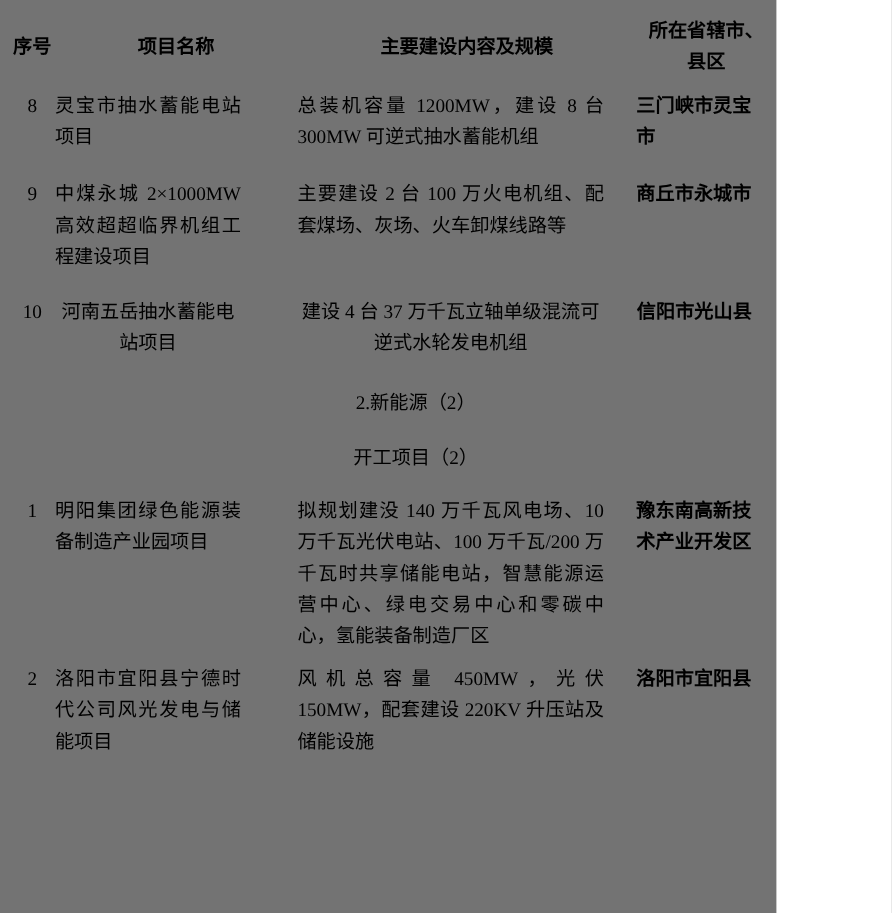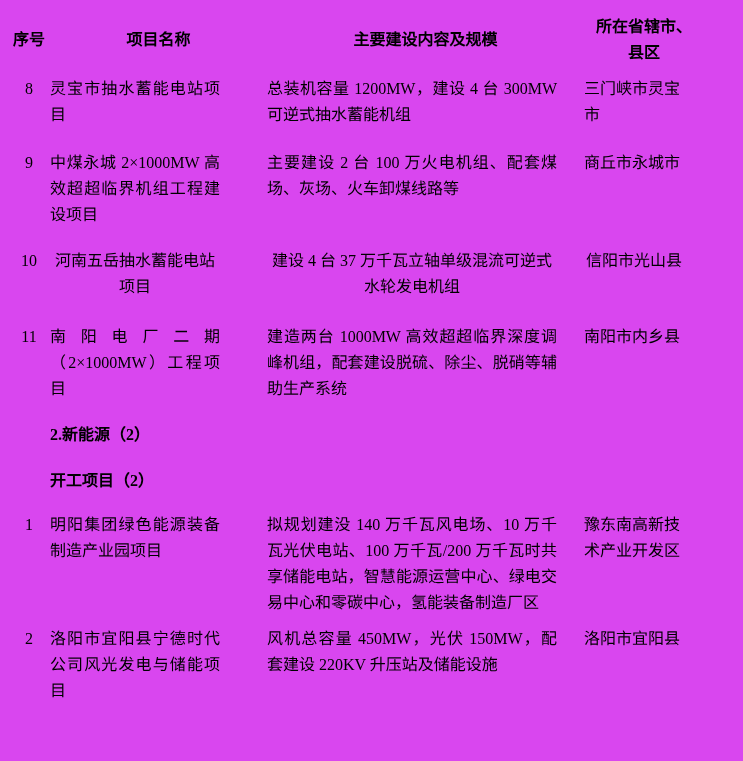--- a/index.html
+++ b/index.html
@@ -4,23 +4,23 @@
 <style>
   html, body {
     margin: 0;
     padding: 0;
     background: #ffffff;
     color: #000000;
     font-family: "Liberation Serif", "DejaVu Serif", serif;
   }
   .page {
     position: relative;
-    width: 743px;
+    width: 647px;
     height: 761px;
-    background: #d946ef;
+    background: #737373;
     overflow: hidden;
   }
   table.projects {
     border-collapse: collapse;
     table-layout: fixed;
     margin: 14px 0 0 8px;
     font-size: 16px;
     line-height: 26px;
   }
   col.c-no       { width: 42px;  }
@@ -46,36 +46,36 @@
   thead th.loc-h {
     vertical-align: top;
     text-align: center;
     width: 120px;
   }
   thead th.loc-h .loc-h-inner { display: inline-block; width: 100px; text-align: center; }
 
   td.no   { text-align: center; }
   td.name { padding-right: 47px; text-align: justify; margin-left: 16px; }
   td.content { padding-right: 27px; text-align: justify; }
-  td.loc  { padding-right: 20px; }
+  td.loc  { padding-right: 20px; font-weight: bold; }
 
   
   tr.r8  td { padding-bottom: 22px; }
   tr.r9  td { padding-bottom: 20px; }
   tr.r10 td { padding-bottom: 24px; text-align: center; }
   tr.r11 td { padding-bottom: 20px; }
   tr.r12 td { padding-bottom: 22px; }
   tr.s1  td { padding-bottom: 20px; }
   tr.s2  td { padding-bottom: 18px; }
   tr.n1  td { padding-bottom: 10px; }
   tr.n2  td { padding-bottom: 0; }
 
   tr.section-row td.section-cell {
-    font-weight: bold;
-    text-align: left;
+    font-weight: normal;
+    text-align: center;
   }
 </style>
 </head>
 <body>
 
 <div class="page">
   <table class="projects">
     <colgroup>
       <col class="c-no">
       <col class="c-name">
@@ -87,40 +87,34 @@
         <th>序号</th>
         <th>项目名称</th>
         <th>主要建设内容及规模</th>
         <th class="loc-h"><span class="loc-h-inner">所在省辖市、县区</span></th>
       </tr>
     </thead>
     <tbody>
       <tr class="r8">
         <td class="no">8</td>
         <td class="name">灵宝市抽水蓄能电站项目</td>
-        <td class="content">总装机容量 1200MW，建设 4 台 300MW 可逆式抽水蓄能机组</td>
+        <td class="content">总装机容量 1200MW，建设 8 台 300MW 可逆式抽水蓄能机组</td>
         <td class="loc">三门峡市灵宝市</td>
       </tr>
       <tr class="r9">
         <td class="no">9</td>
         <td class="name">中煤永城 2×1000MW 高效超超临界机组工程建设项目</td>
         <td class="content">主要建设 2 台 100 万火电机组、配套煤场、灰场、火车卸煤线路等</td>
         <td class="loc">商丘市永城市</td>
       </tr>
       <tr class="r10">
         <td class="no">10</td>
         <td class="name">河南五岳抽水蓄能电站项目</td>
         <td class="content">建设 4 台 37 万千瓦立轴单级混流可逆式水轮发电机组</td>
         <td class="loc">信阳市光山县</td>
-      </tr>
-      <tr class="r11">
-        <td class="no">11</td>
-        <td class="name">南阳电厂二期（2×1000MW）工程项目</td>
-        <td class="content">建造两台 1000MW 高效超超临界深度调峰机组，配套建设脱硫、除尘、脱硝等辅助生产系统</td>
-        <td class="loc">南阳市内乡县</td>
       </tr>
       <tr class="s1 section-row">
         <td></td>
         <td class="section-cell" colspan="3">2.新能源（2）</td>
       </tr>
       <tr class="s2 section-row">
         <td></td>
         <td class="section-cell" colspan="3">开工项目（2）</td>
       </tr>
       <tr class="n1">

